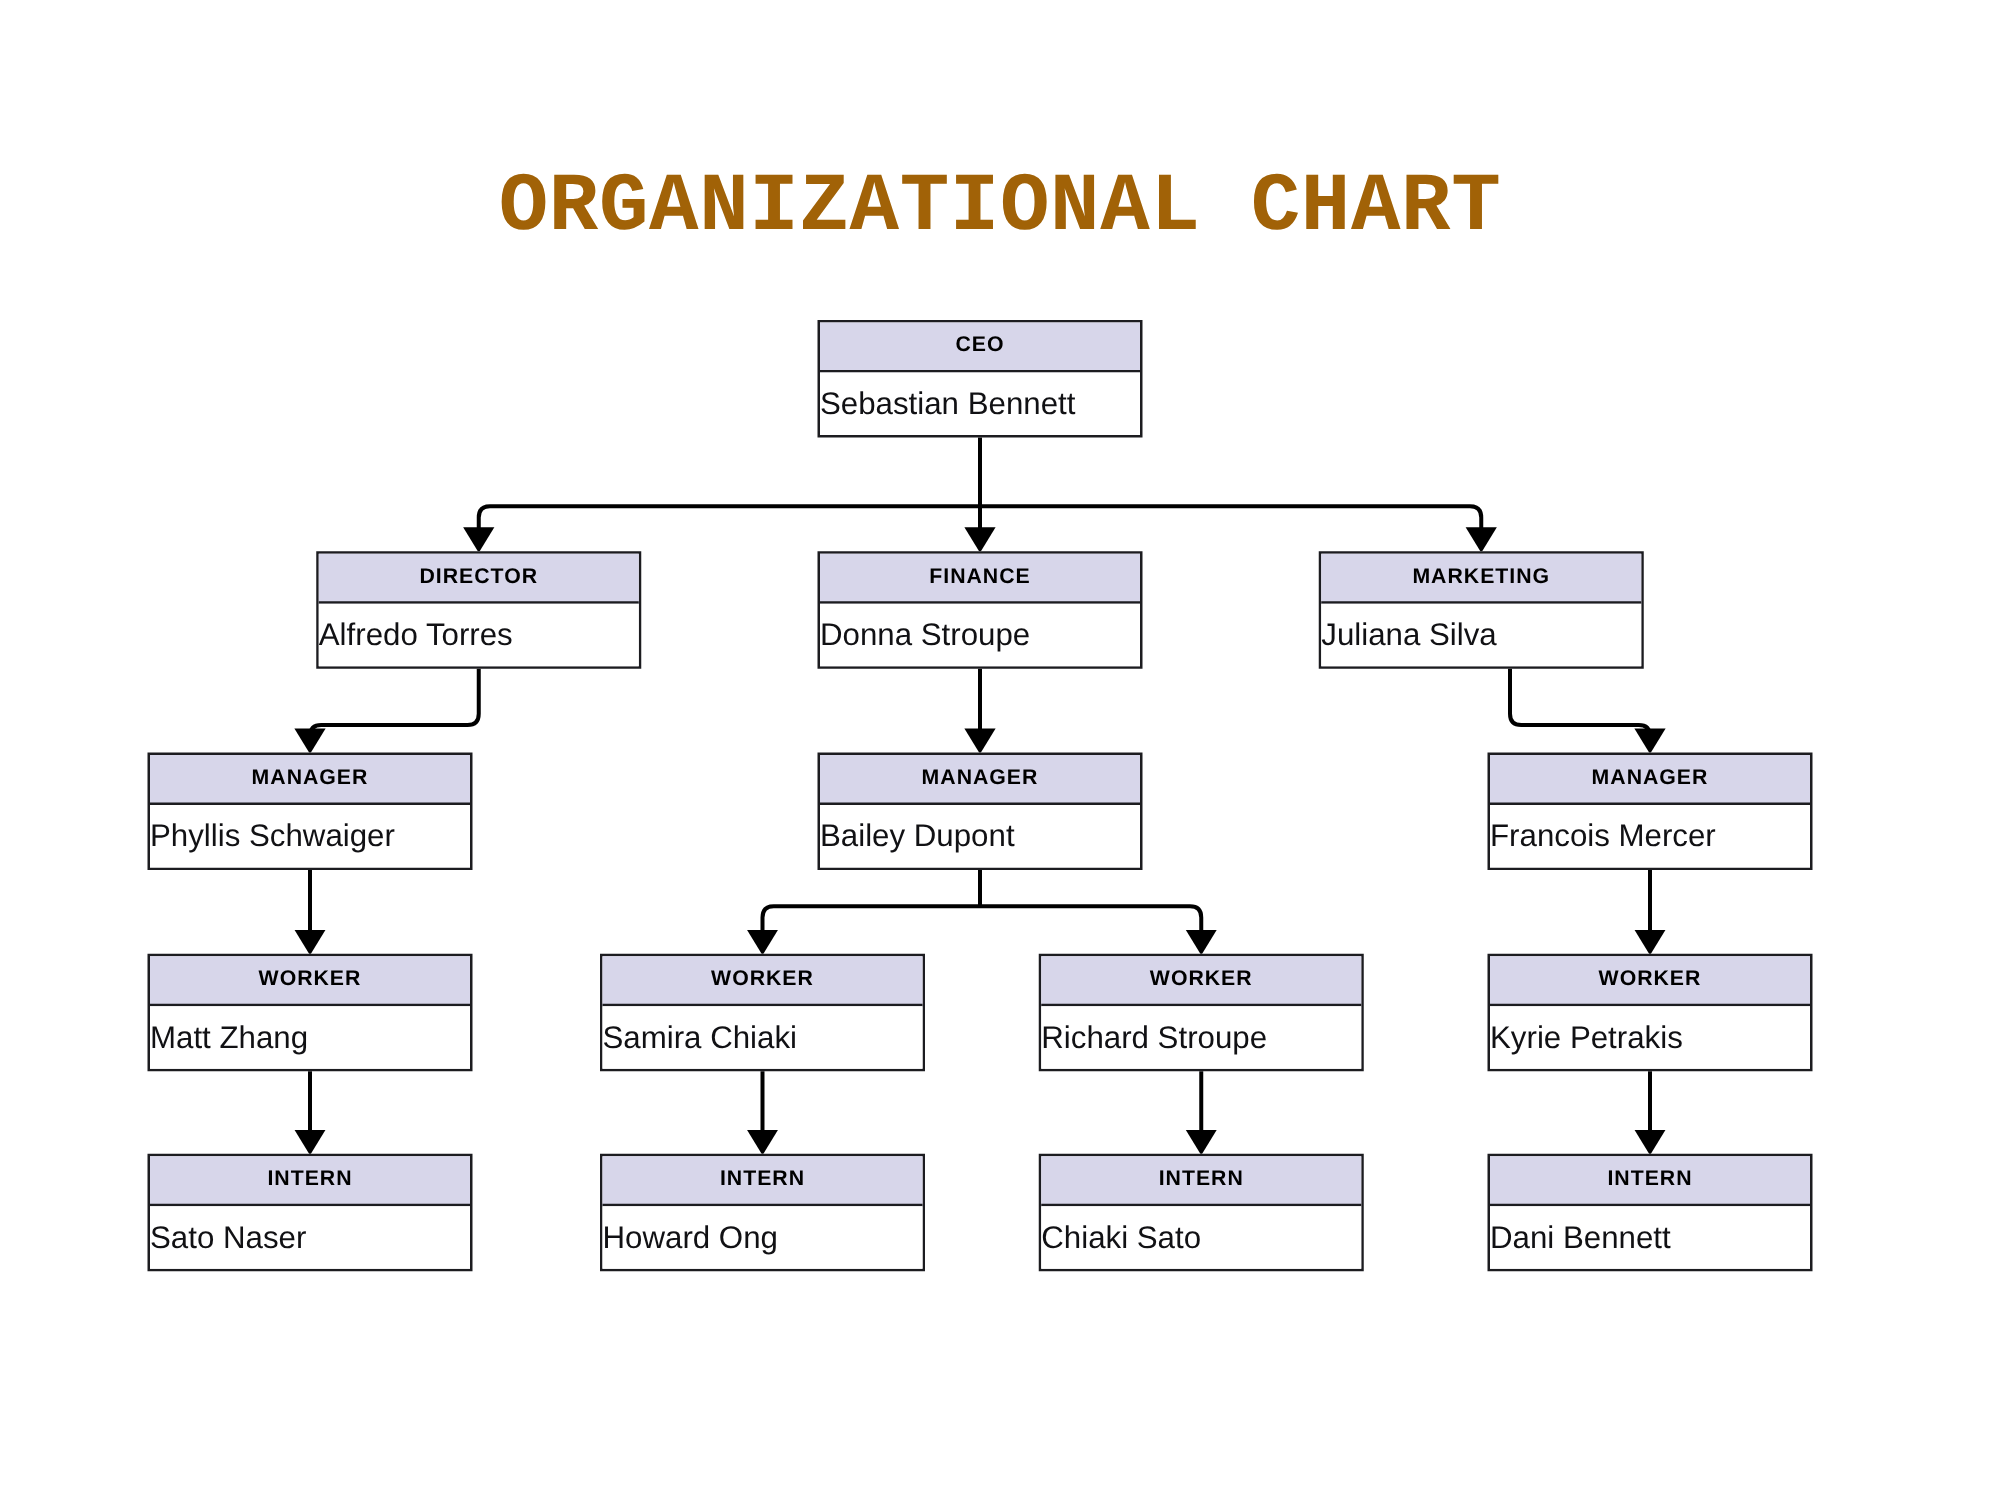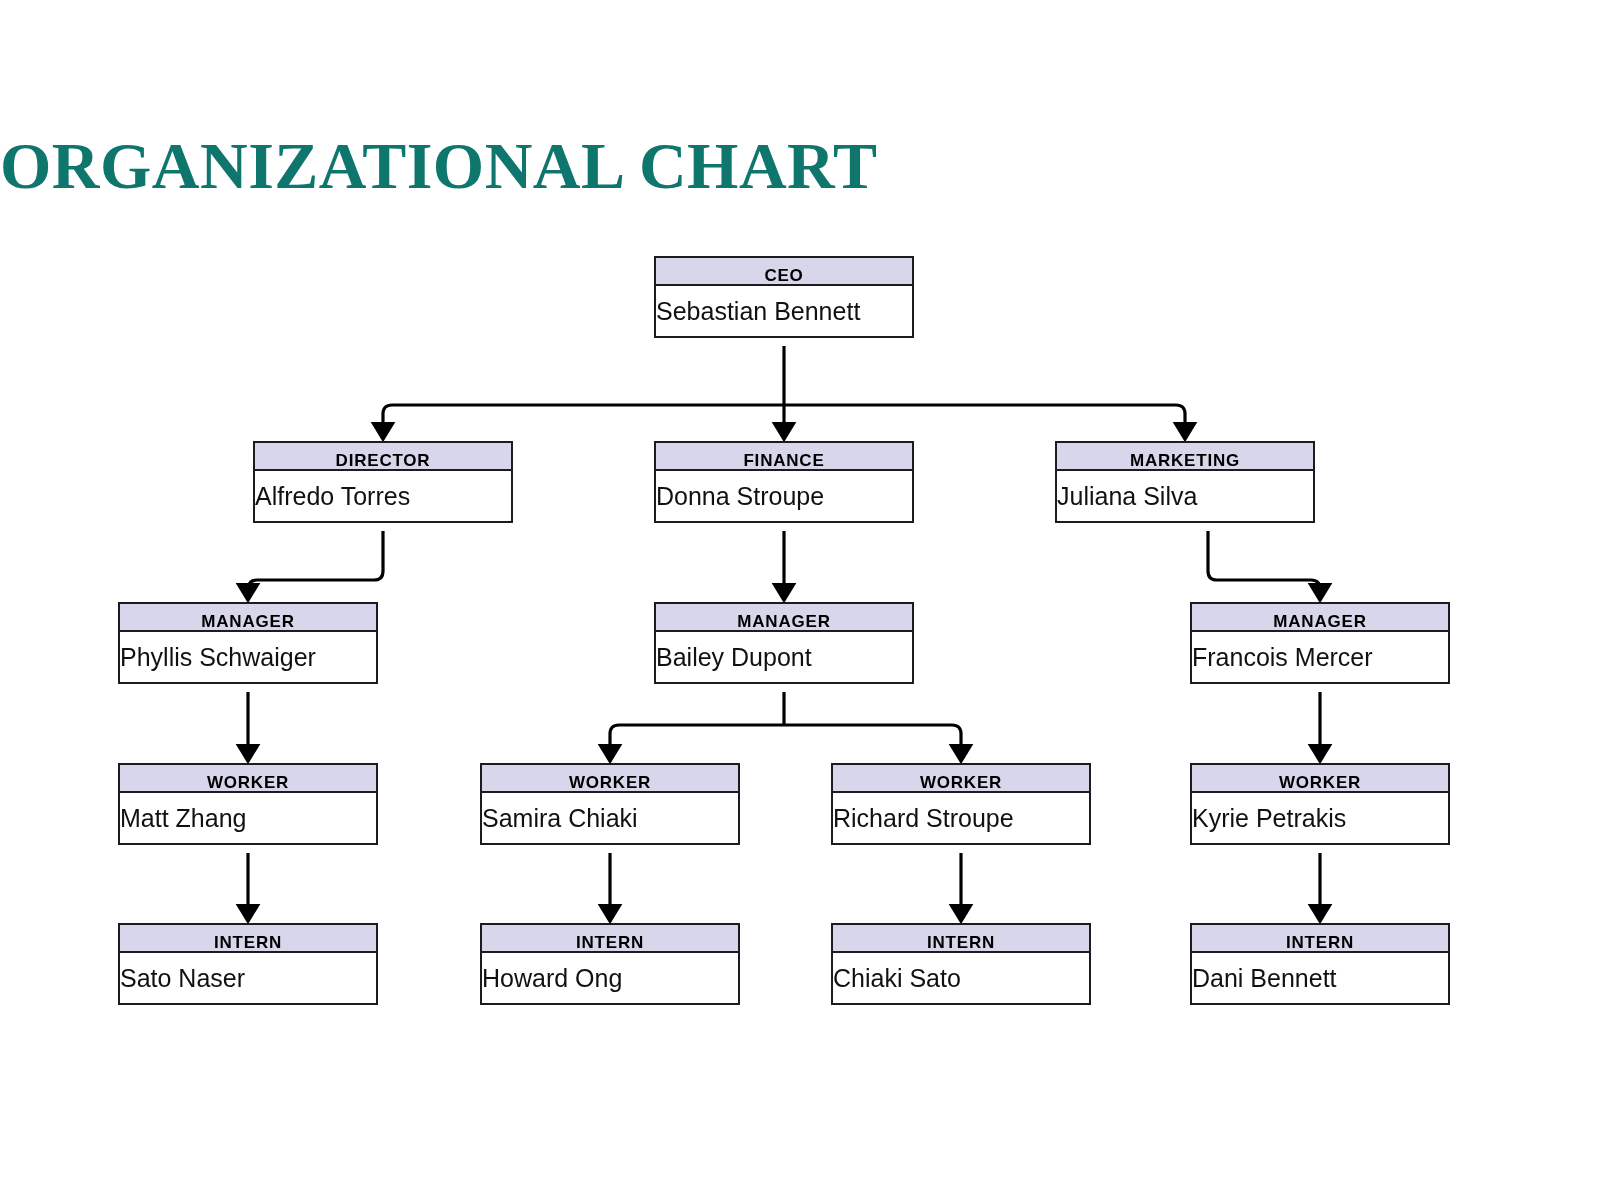--- a/index.html
+++ b/index.html
@@ -13,46 +13,46 @@
     height: 1200px;
     background: #ffffff;
     overflow: hidden;
     font-family: "Liberation Sans", sans-serif;
   }
   #chart-title {
     position: absolute;
     left: 0;
     top: 128px;
     width: 1600px;
-    text-align: left;
-    font-family: Liberation Serif, serif;
+    text-align: center;
+    font-family: Liberation Mono, monospace;
     font-size: 66px;
     font-weight: 700;
     letter-spacing: 0.5px;
-    color: #0f766e;
+    color: #a16207;
     white-space: nowrap;
   }
   #connectors {
     position: absolute;
     left: 0;
     top: 0;
     width: 1600px;
     height: 1200px;
     pointer-events: none;
   }
   .node {
     position: absolute;
     box-sizing: border-box;
     border: 2px solid #1c1c20;
     background: #ffffff;
     z-index: 2;
   }
   .node-role {
     box-sizing: border-box;
-    height: 28px;
+    height: 40px;
     line-height: 36px;
     border-bottom: 2px solid #1c1c20;
     background: #d7d6ea;
     text-align: center;
     font-family: "Liberation Sans", sans-serif;
     font-size: 17px;
     font-weight: 700;
     letter-spacing: 0.8px;
     color: #000000;
     white-space: nowrap;

